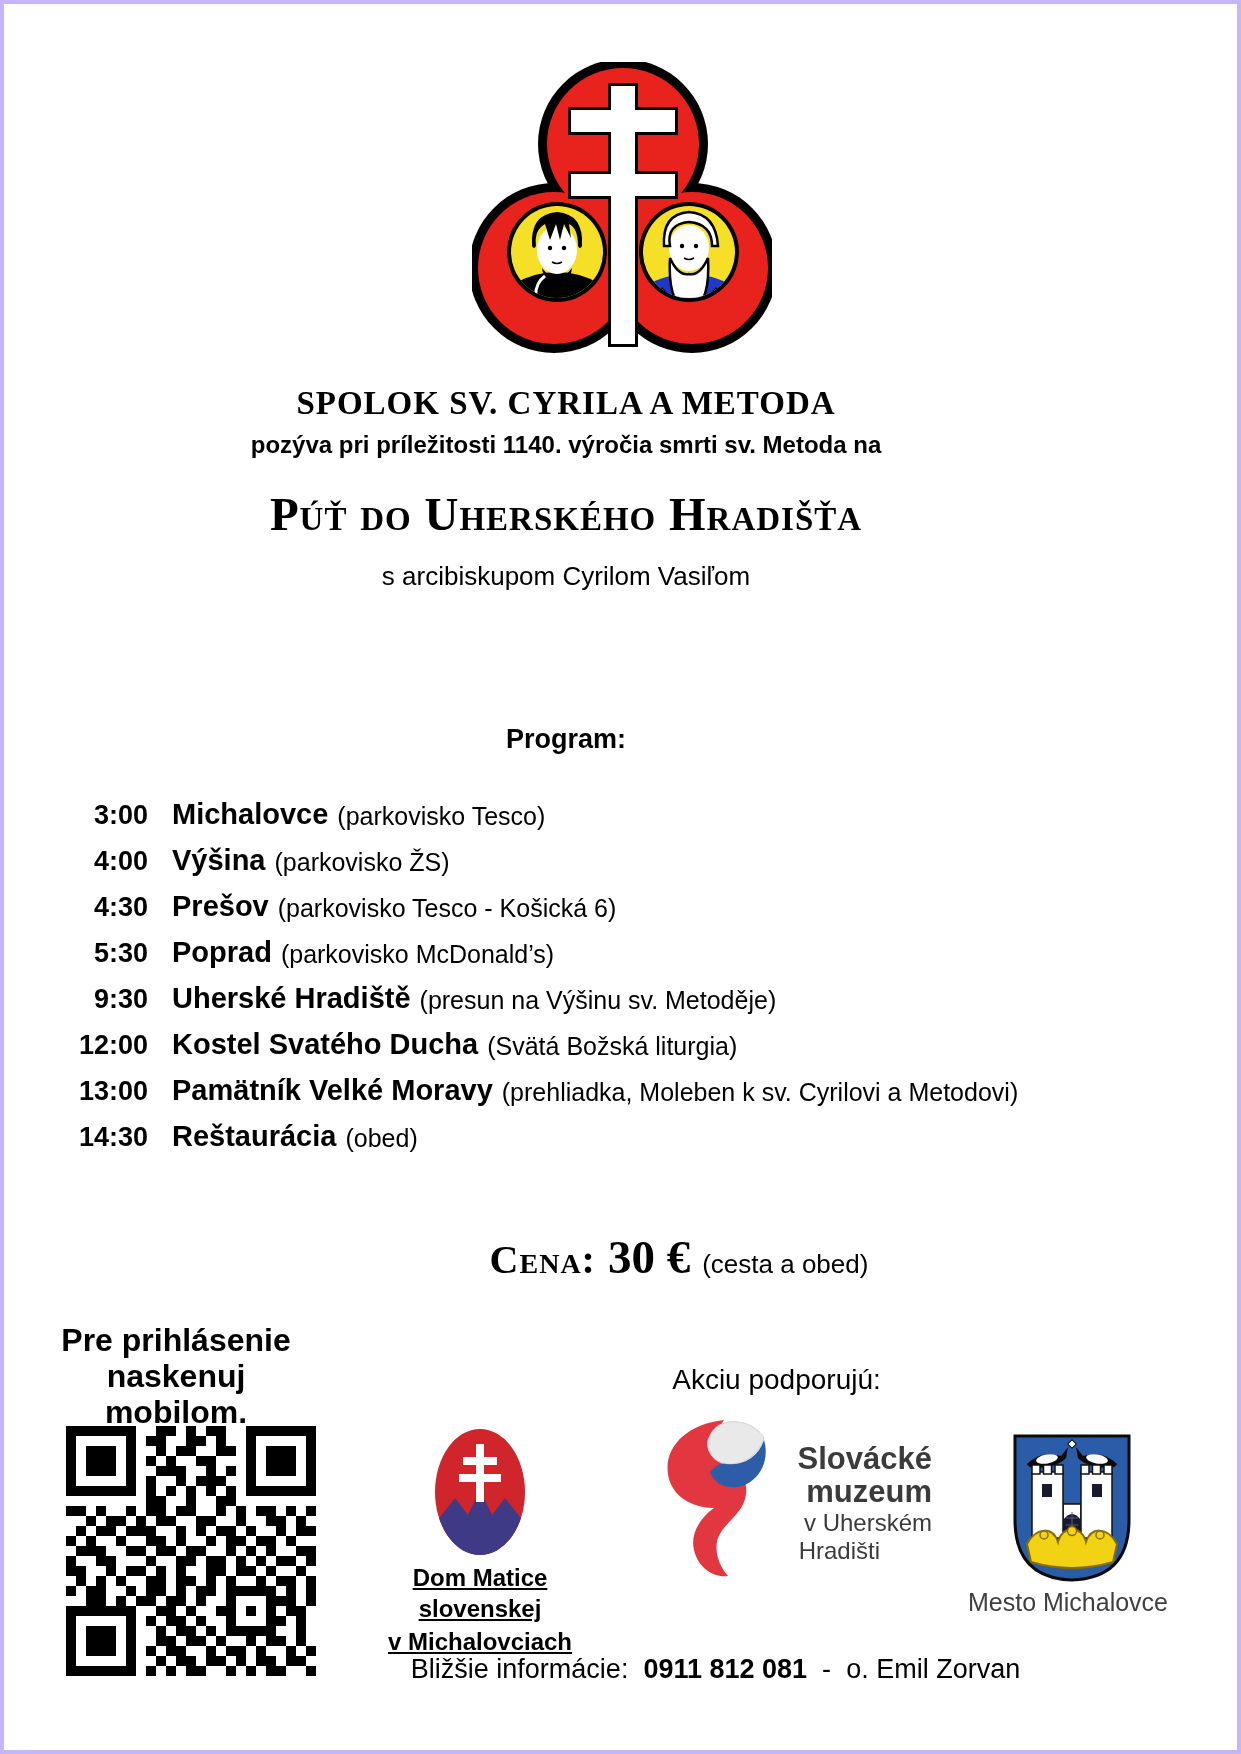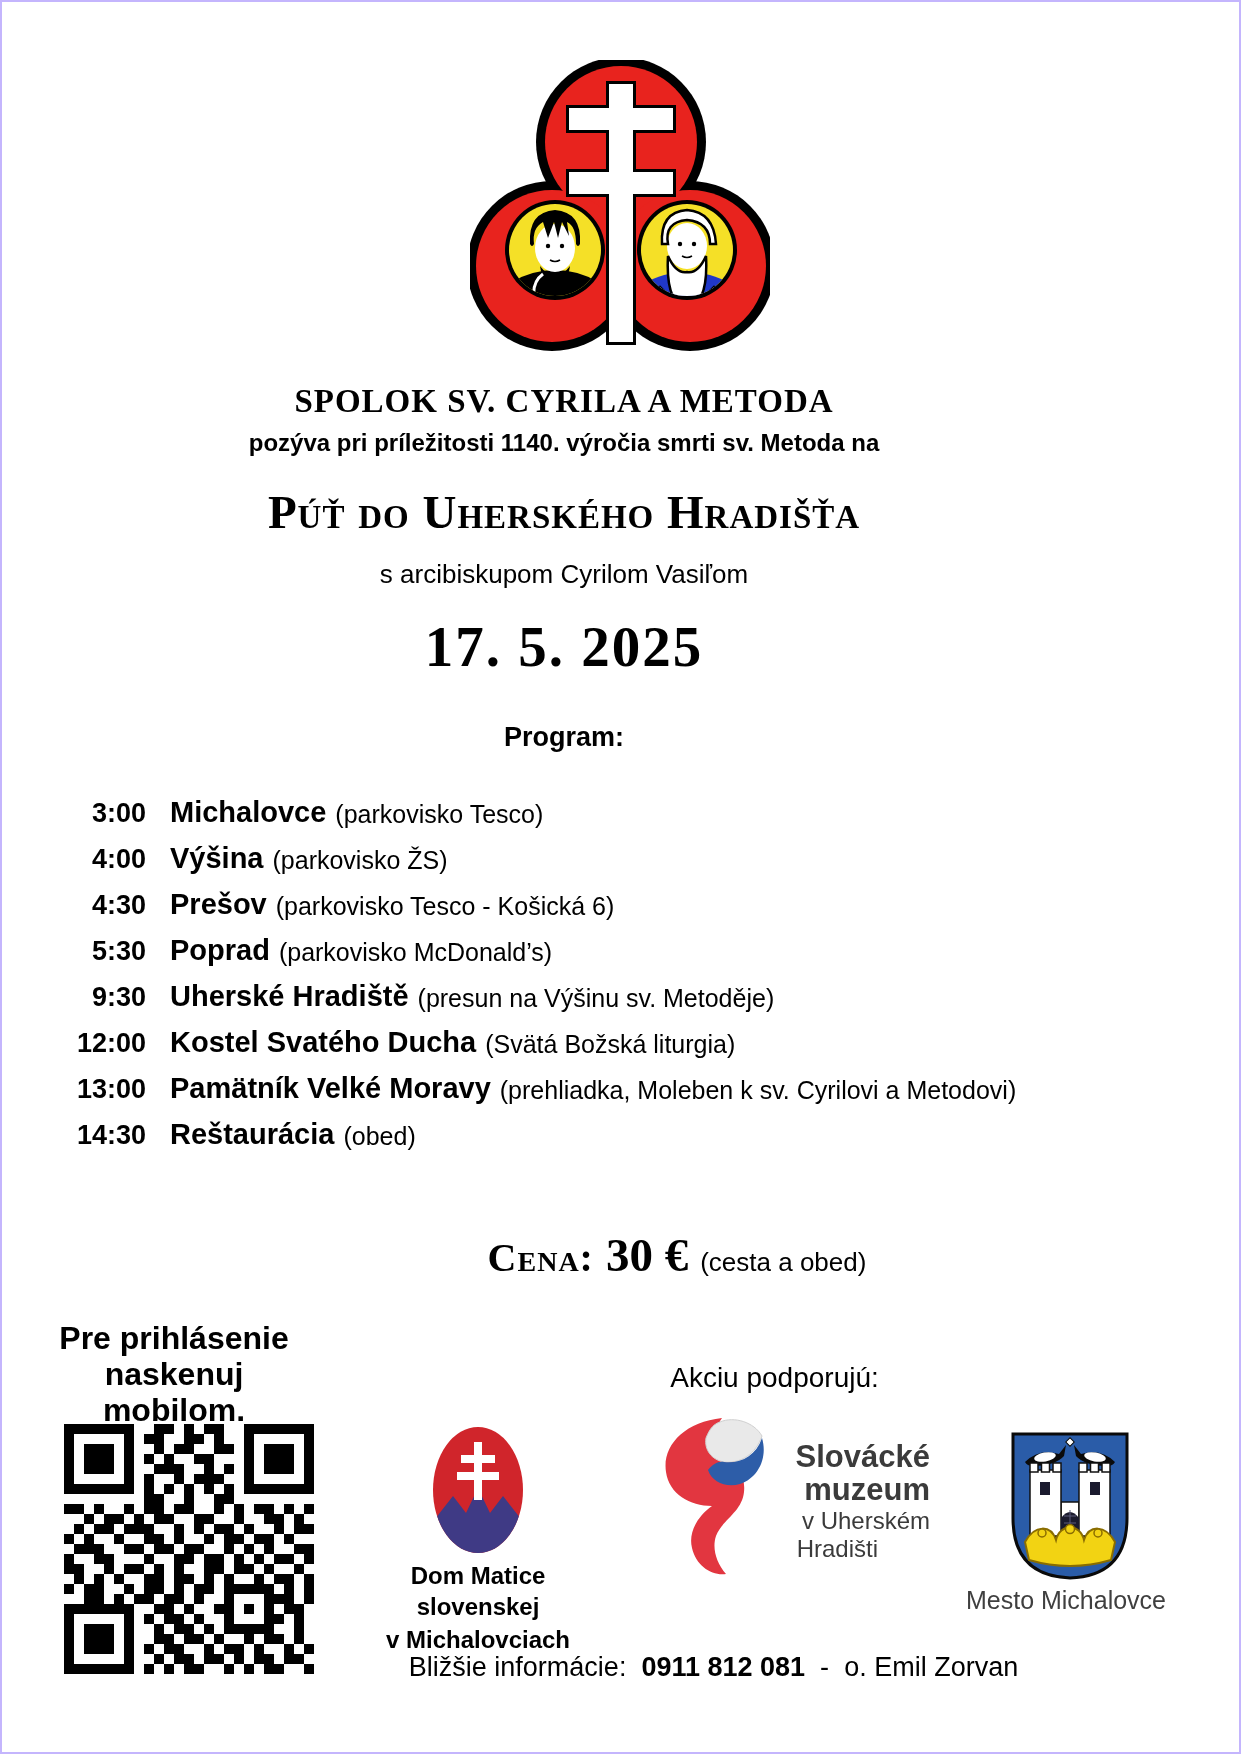--- a/index.html
+++ b/index.html
@@ -16,21 +16,21 @@
     --ink:#000000;
     --logo-gray:#3b3b3b;
   }
   *{margin:0;padding:0;box-sizing:border-box;}
   html,body{background:#888;}
   #page{
     position:relative;
     width:1241px;height:1754px;
     margin:0 auto;
     background:#ffffff;
-    border:2px solid #c4b5fd;
+    border:4px solid #c4b5fd;
     font-family:"Liberation Sans", sans-serif;
     color:var(--ink);
     overflow:hidden;
   }
   .cblock{position:absolute;left:0;width:1124px;text-align:center;}
   
   #emblem{position:absolute;left:468px;top:58px;width:300px;height:292px;}
   #org-name{top:381px;font-family:"Liberation Serif",serif;font-weight:bold;font-size:33px;letter-spacing:1px;}
   #invite-line{top:427px;font-weight:bold;font-size:24px;}
   #main-title{top:483px;font-family:"Liberation Serif",serif;font-weight:bold;font-size:47px;font-variant:small-caps;letter-spacing:1px;}
@@ -49,21 +49,21 @@
   #price-label{font-family:"Liberation Serif",serif;font-weight:bold;font-size:40px;font-variant:small-caps;letter-spacing:1px;}
   #price-value{font-family:"Liberation Serif",serif;font-weight:bold;font-size:47px;}
   #price-note{font-size:26px;}
   
   #reg-text{position:absolute;left:32px;top:1318px;width:280px;text-align:center;font-weight:bold;font-size:32px;line-height:36px;}
   #qr-code{position:absolute;left:62px;top:1422px;display:grid;grid-template-columns:repeat(25,10px);grid-auto-rows:10px;}
   .qr-on{background:#000;}
   .qr-off{background:#fff;}
   
   #sponsors-heading{position:absolute;left:600px;top:1360px;width:345px;text-align:center;font-size:28px;}
-  #matica{position:absolute;left:346px;top:1424px;width:260px;text-align:center;}
+  #matica{position:absolute;left:346px;top:1424px;width:260px;text-align:center;text-decoration:underline;}
   #matica svg{width:92px;height:128px;}
   #matica .cap{font-weight:bold;font-size:24px;line-height:31px;margin-top:2px;}
   #slovacke{position:absolute;left:656px;top:1412px;width:272px;height:176px;display:flex;}
   #slovacke svg{width:112px;height:164px;flex:0 0 auto;}
   #slovacke .txt{flex:1;text-align:right;padding-top:26px;color:var(--logo-gray);line-height:1.08;}
   #slovacke .big{font-weight:bold;font-size:31px;}
   #slovacke .small{font-size:24px;line-height:1.15;}
   #slovacke .indent{margin-right:52px;}
   #michalovce-logo{position:absolute;left:1007px;top:1428px;width:122px;height:152px;}
   #michalovce-cap{position:absolute;left:934px;top:1584px;width:260px;text-align:center;font-weight:normal;font-size:25px;color:#3f3f3f;}
@@ -139,21 +139,20 @@
         <rect x="99" y="48" width="104" height="22"></rect>
         <rect x="99" y="112" width="104" height="22"></rect>
       </g>
     </g>
   </svg>
 
   <div id="org-name" class="cblock">SPOLOK SV. CYRILA A METODA</div>
   <div id="invite-line" class="cblock">pozýva pri príležitosti 1140. výročia smrti sv. Metoda na</div>
   <div id="main-title" class="cblock">Púť do Uherského Hradišťa</div>
   <div id="subtitle" class="cblock">s arcibiskupom Cyrilom Vasiľom</div>
-  <div id="event-date" class="cblock">17. 5. 2025</div>
   <div id="program-heading" class="cblock">Program:</div>
 
   <div id="program-list">
     <div class="prog-row">
       <span class="prog-time">3:00</span>
       <span class="prog-place">Michalovce</span>
       <span class="prog-note">(parkovisko Tesco)</span>
     </div>
 
     <div class="prog-row">

